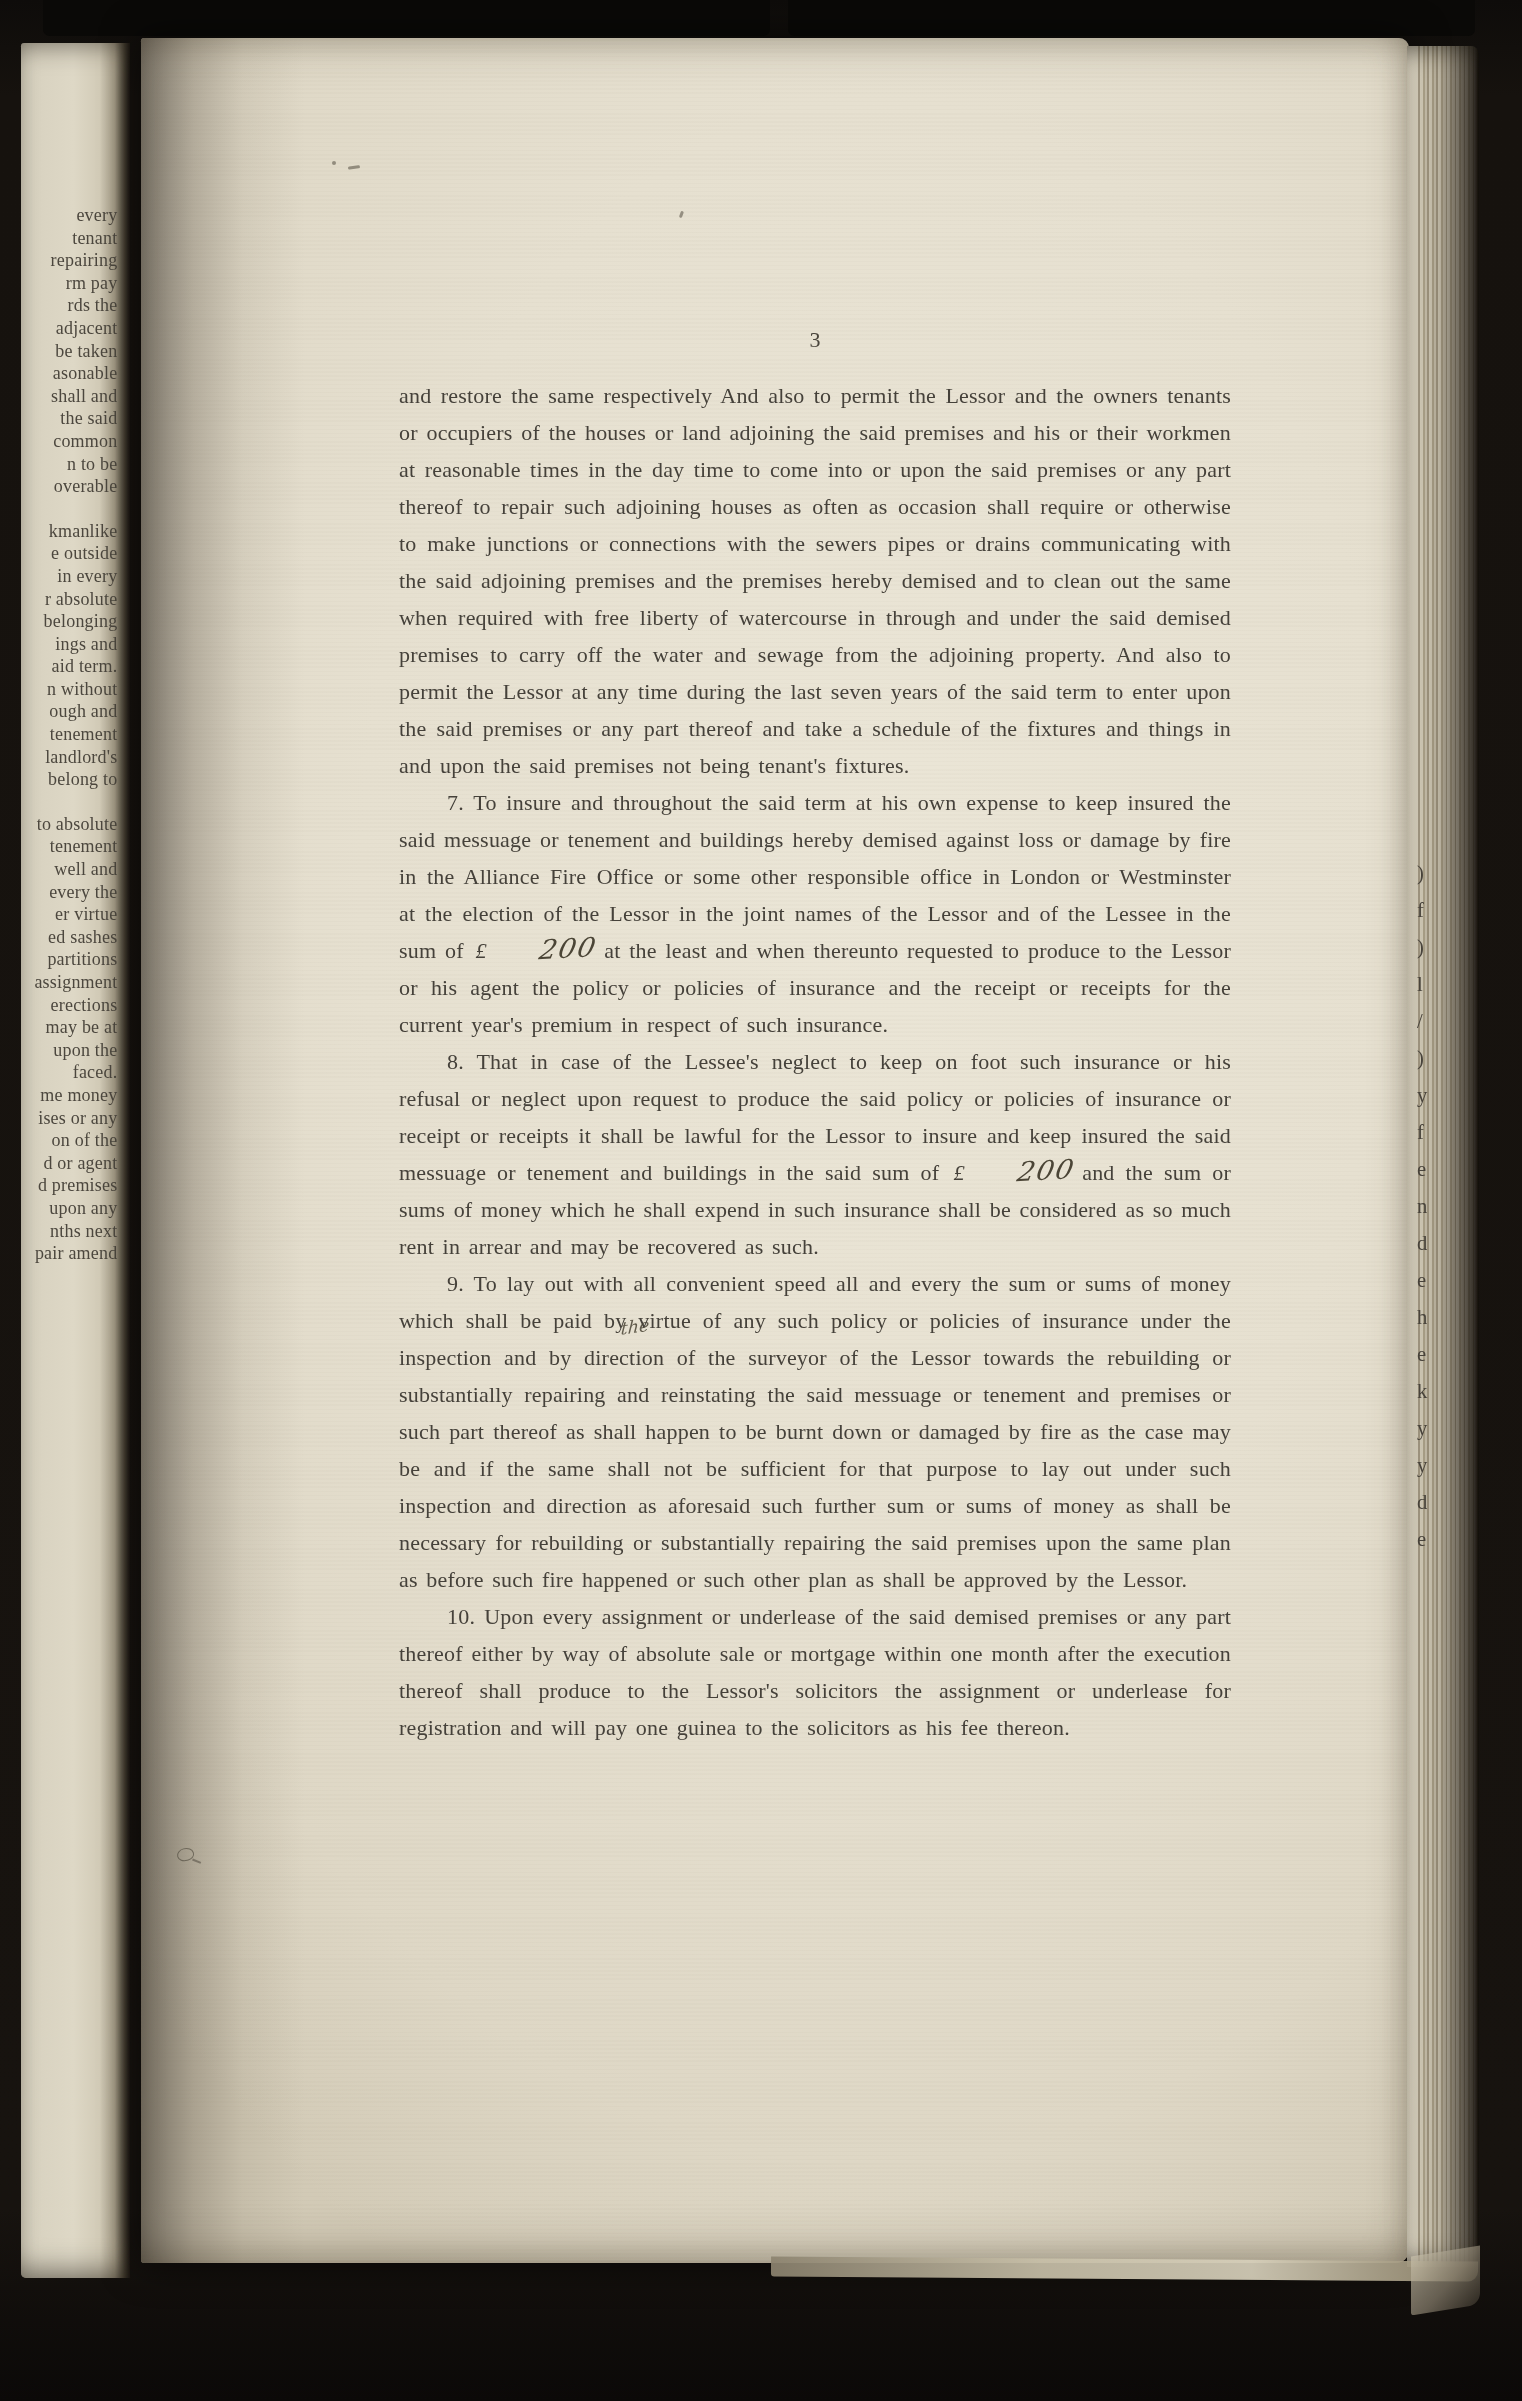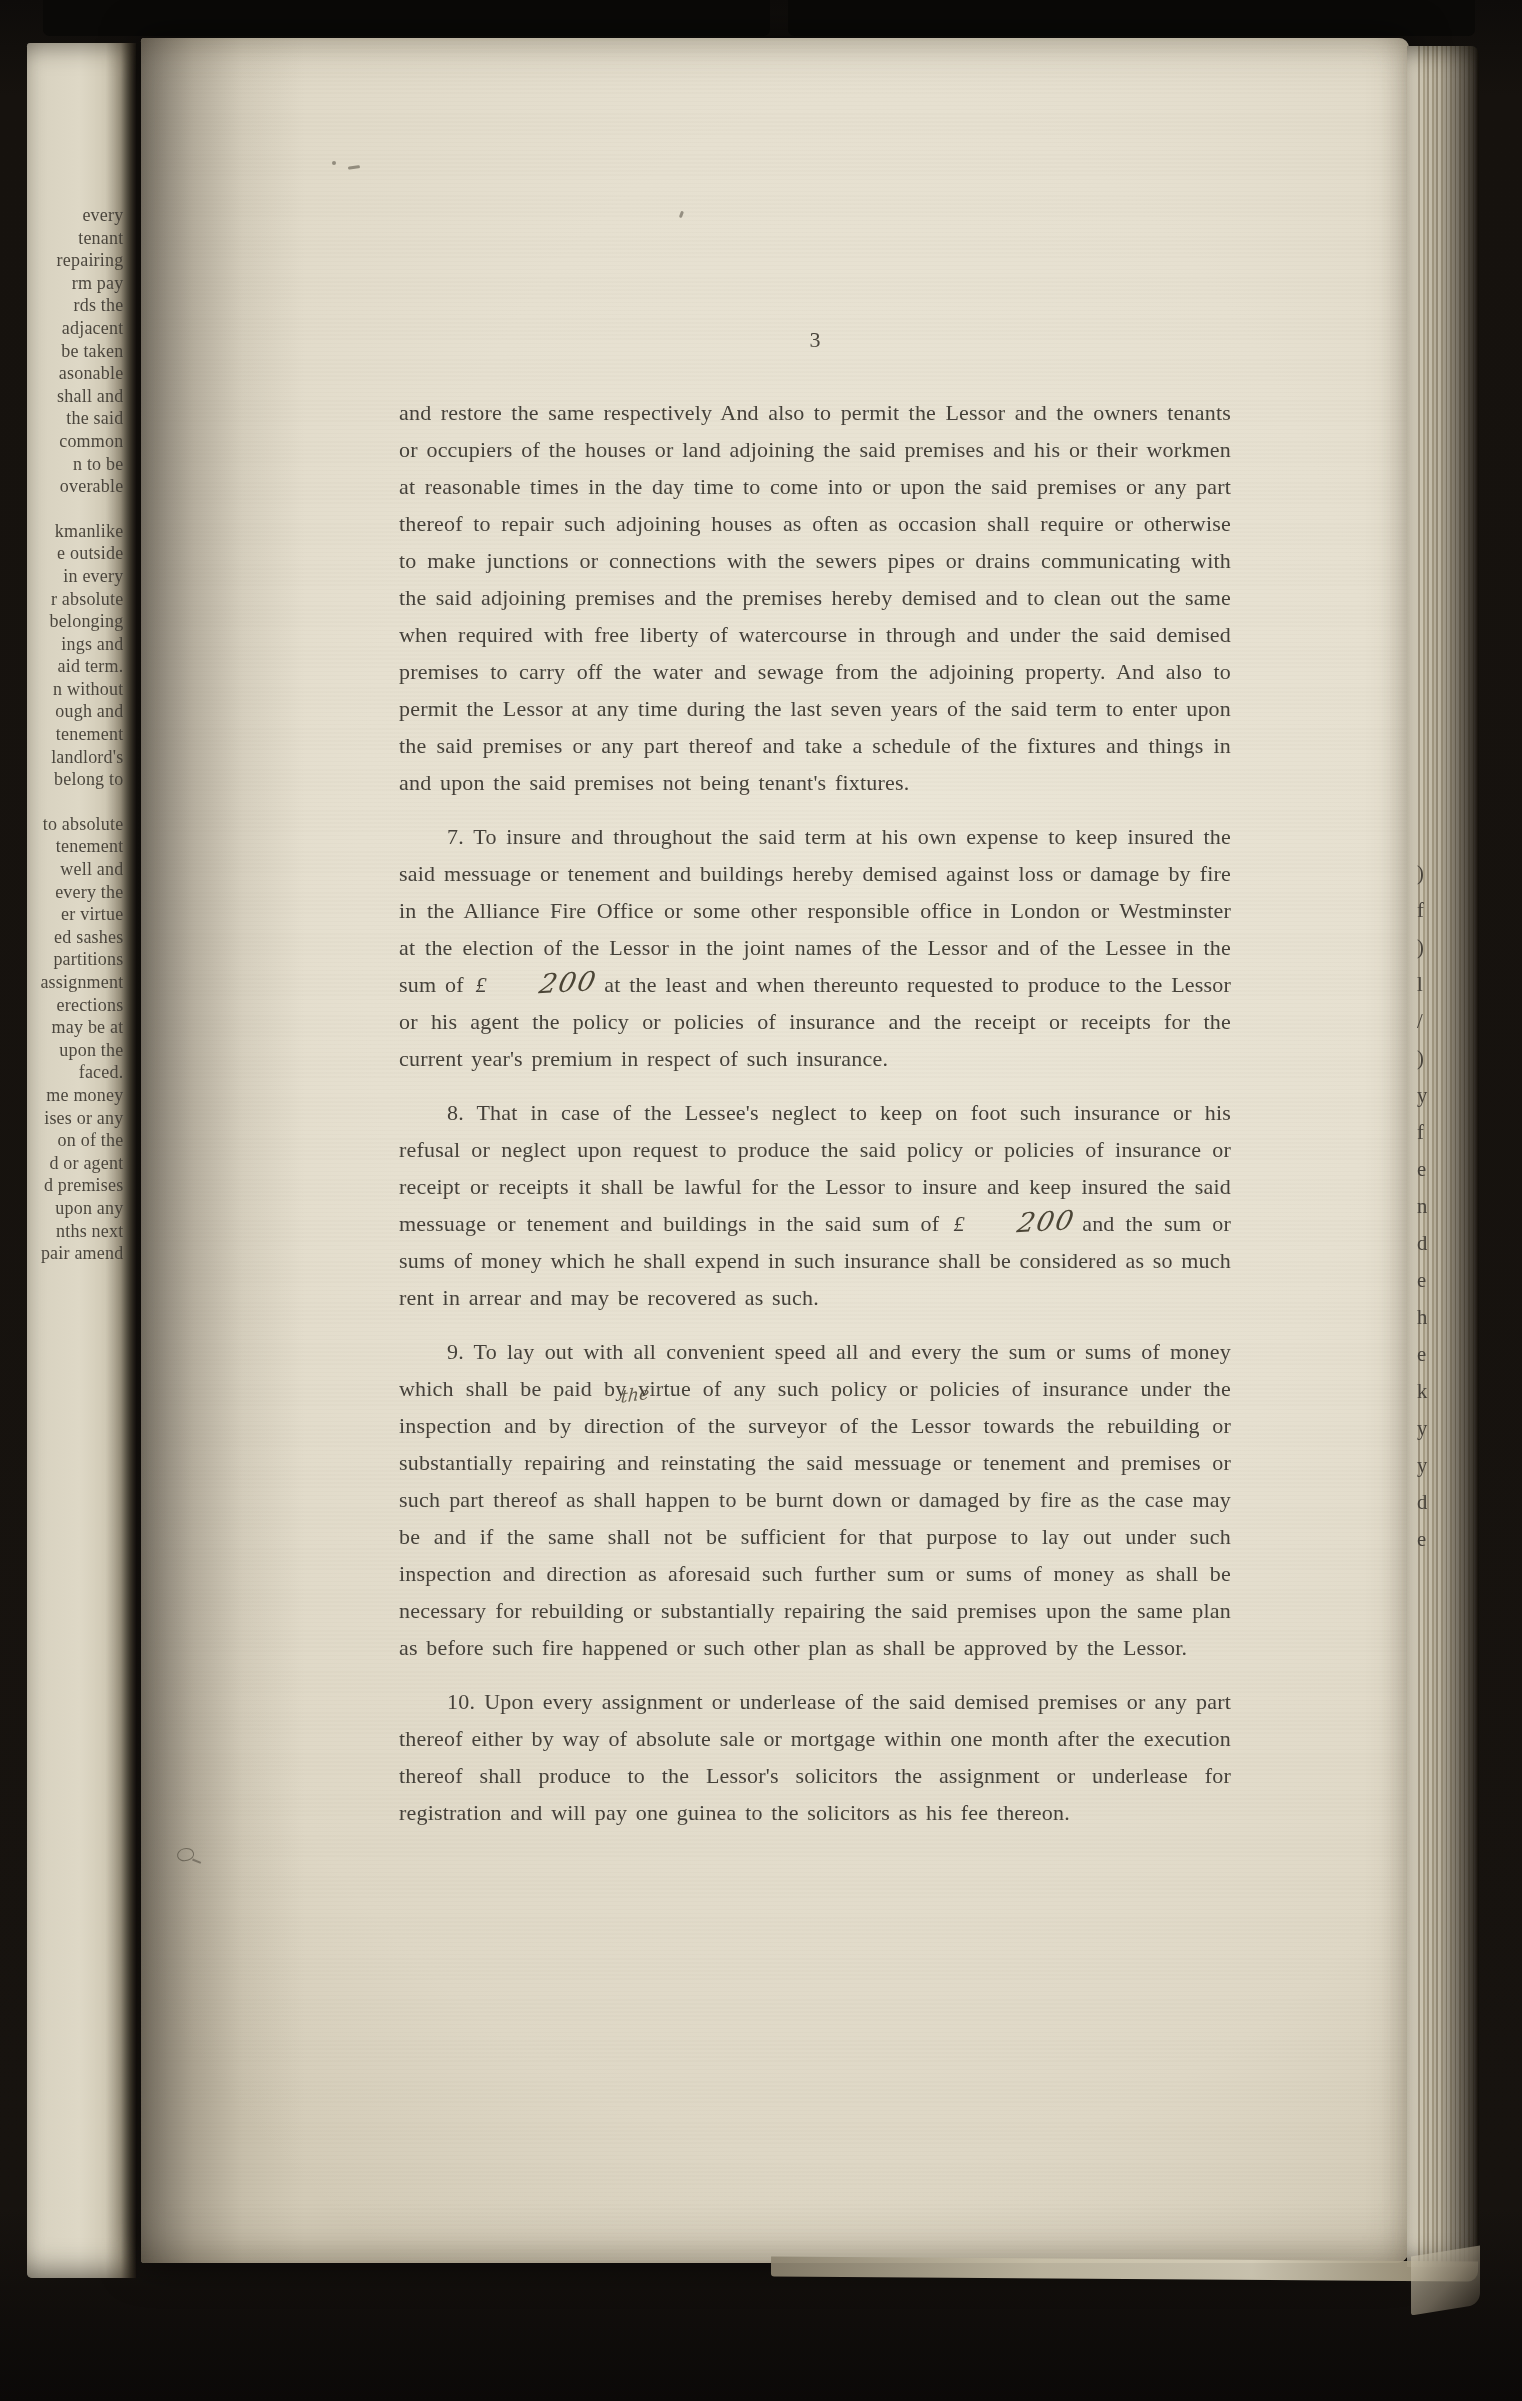--- a/index.html
+++ b/index.html
@@ -17,21 +17,20 @@
   .board { position:absolute; top:0; height:36px; background:#0a0907; border-radius:0 0 6.6px 6.6px; }
   .board.left  { left:43px;  width:727px; }
   .board.right { left:788px; width:687px; }
 
   
   .left-page {
     position:absolute; left:21.4px; top:43px; width:109px; height:2235px;
     background:linear-gradient(90deg,#d6d0be 0%, #ded8c6 48%, #d2cbb7 72%, #a39a85 86%, #4a4336 95%, #1c1813 100%);
     border-radius:3.3px 0 0 5px;
     box-shadow:inset 0 15px 25px -11.5px rgba(30,24,16,.5), inset 0 -20px 28px -13px rgba(30,24,16,.55);
-    margin-left:6px;
   }
   .left-fragments {
     position:absolute; top:161px; right:13px; width:92px;
     text-align:right; color:#4c473e; font-size:18px; line-height:22.6px;
     letter-spacing:0.2px; overflow:visible;
   }
   .frag-group { display:block; margin-bottom:22px; }
   .frag-line { display:block; white-space:nowrap; }
 
   
@@ -59,21 +58,21 @@
   .page-number {
     position:absolute; top:289px; left:258px; width:832px;
     text-align:center; font-size:22px; color:#4a453c;
   }
 
   .text-block {
     position:absolute; top:339px; left:258px; width:832px;
     font-size:22px; line-height:37px; color:#45413a;
     text-align:justify; letter-spacing:0.2px; word-spacing:2.9px;
   }
-  .text-block p { text-indent:48px;margin-top:17px; }
+  .text-block p { text-indent:48px; }
   .text-block p.no-indent { text-indent:0; }
 
   .pound { font-style:italic; margin-left:3.3px; }
   .hand {
     display:inline-block; font-family:"DejaVu Serif", serif;
     font-style:italic; font-size:27px; line-height:1;
     color:#4b4536; letter-spacing:1.6px;
     transform:skewX(-14deg) rotate(-3deg);
     margin:0 8.2px 0 5px; position:relative; top:0.8px;
   }

